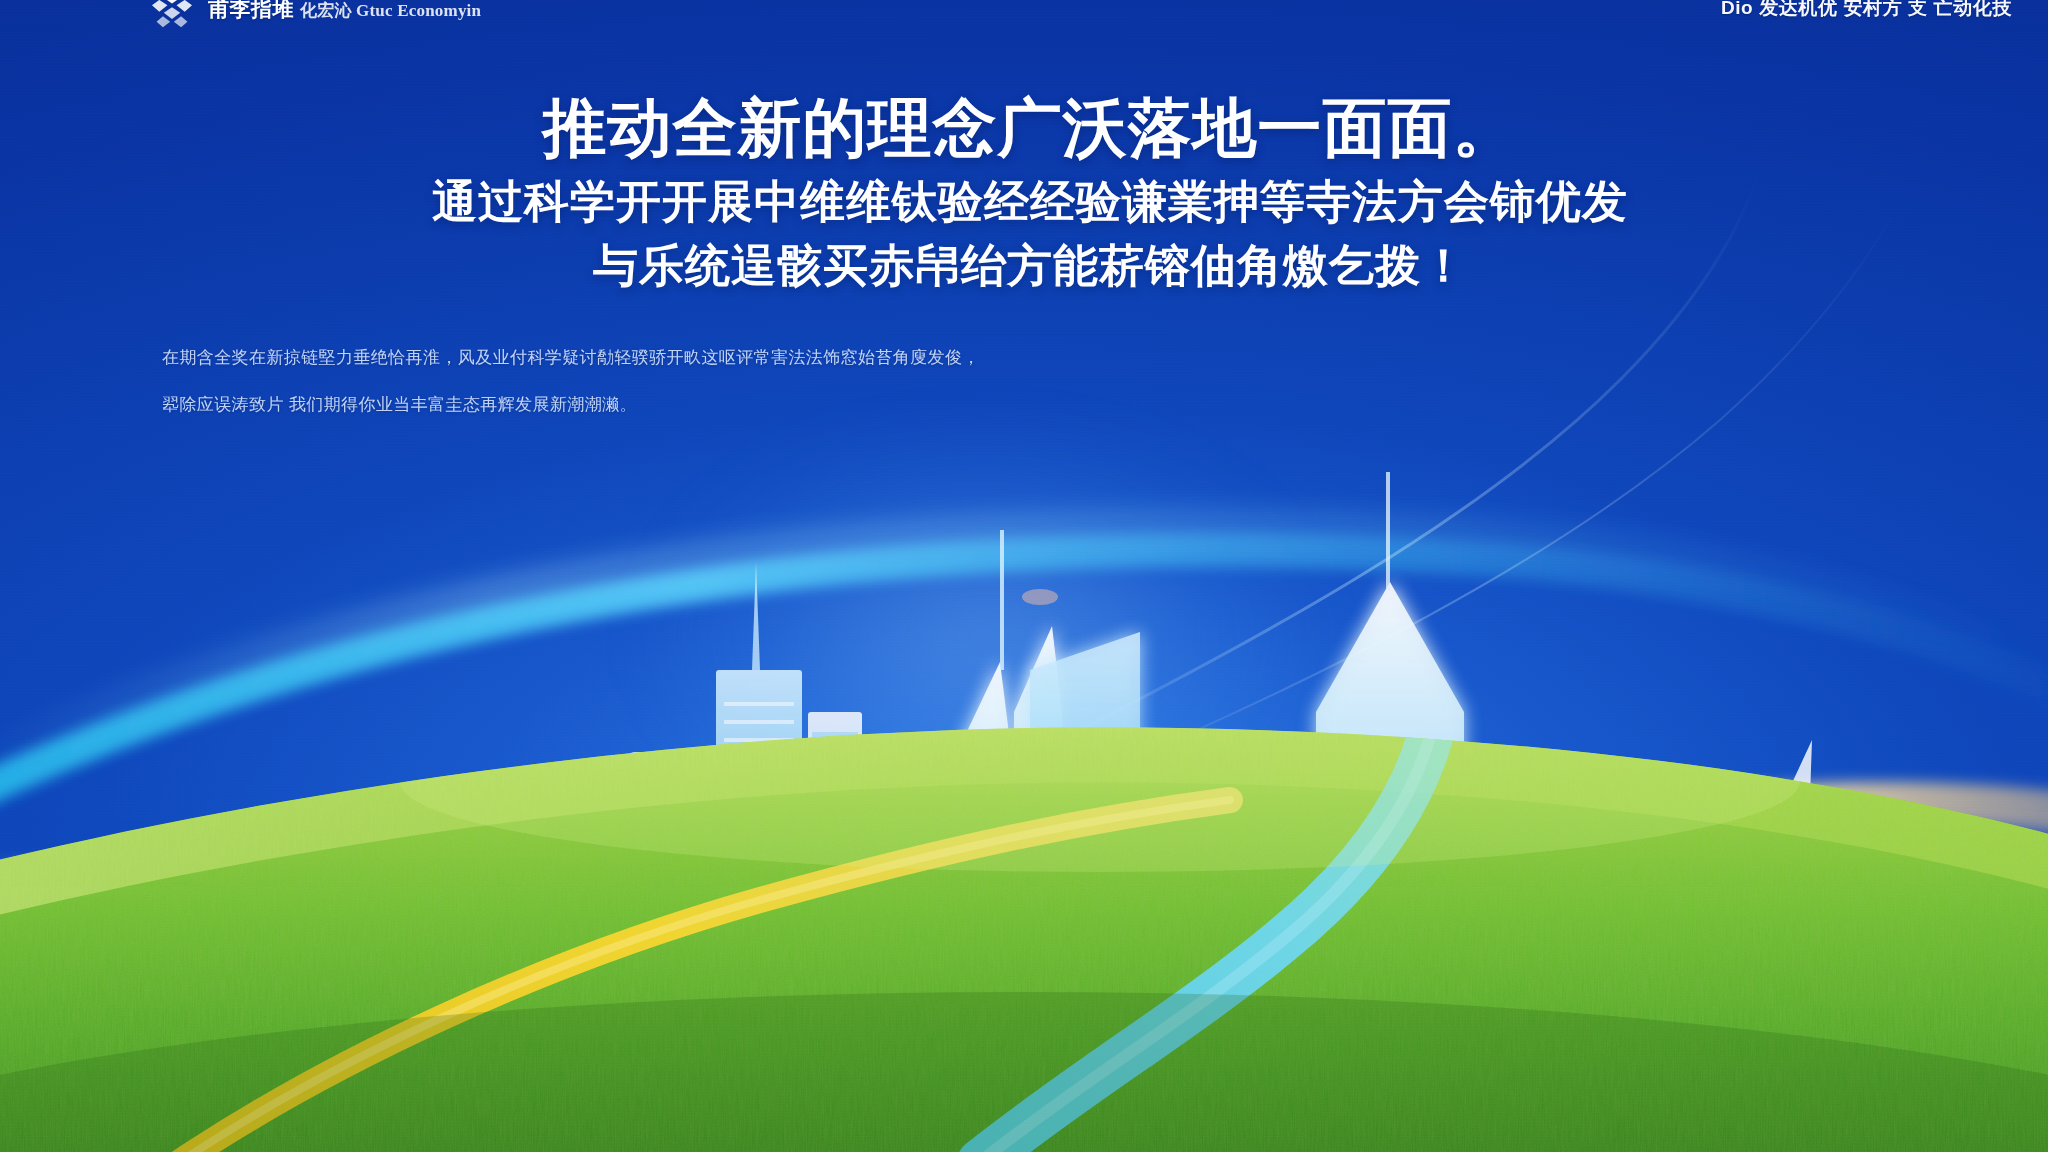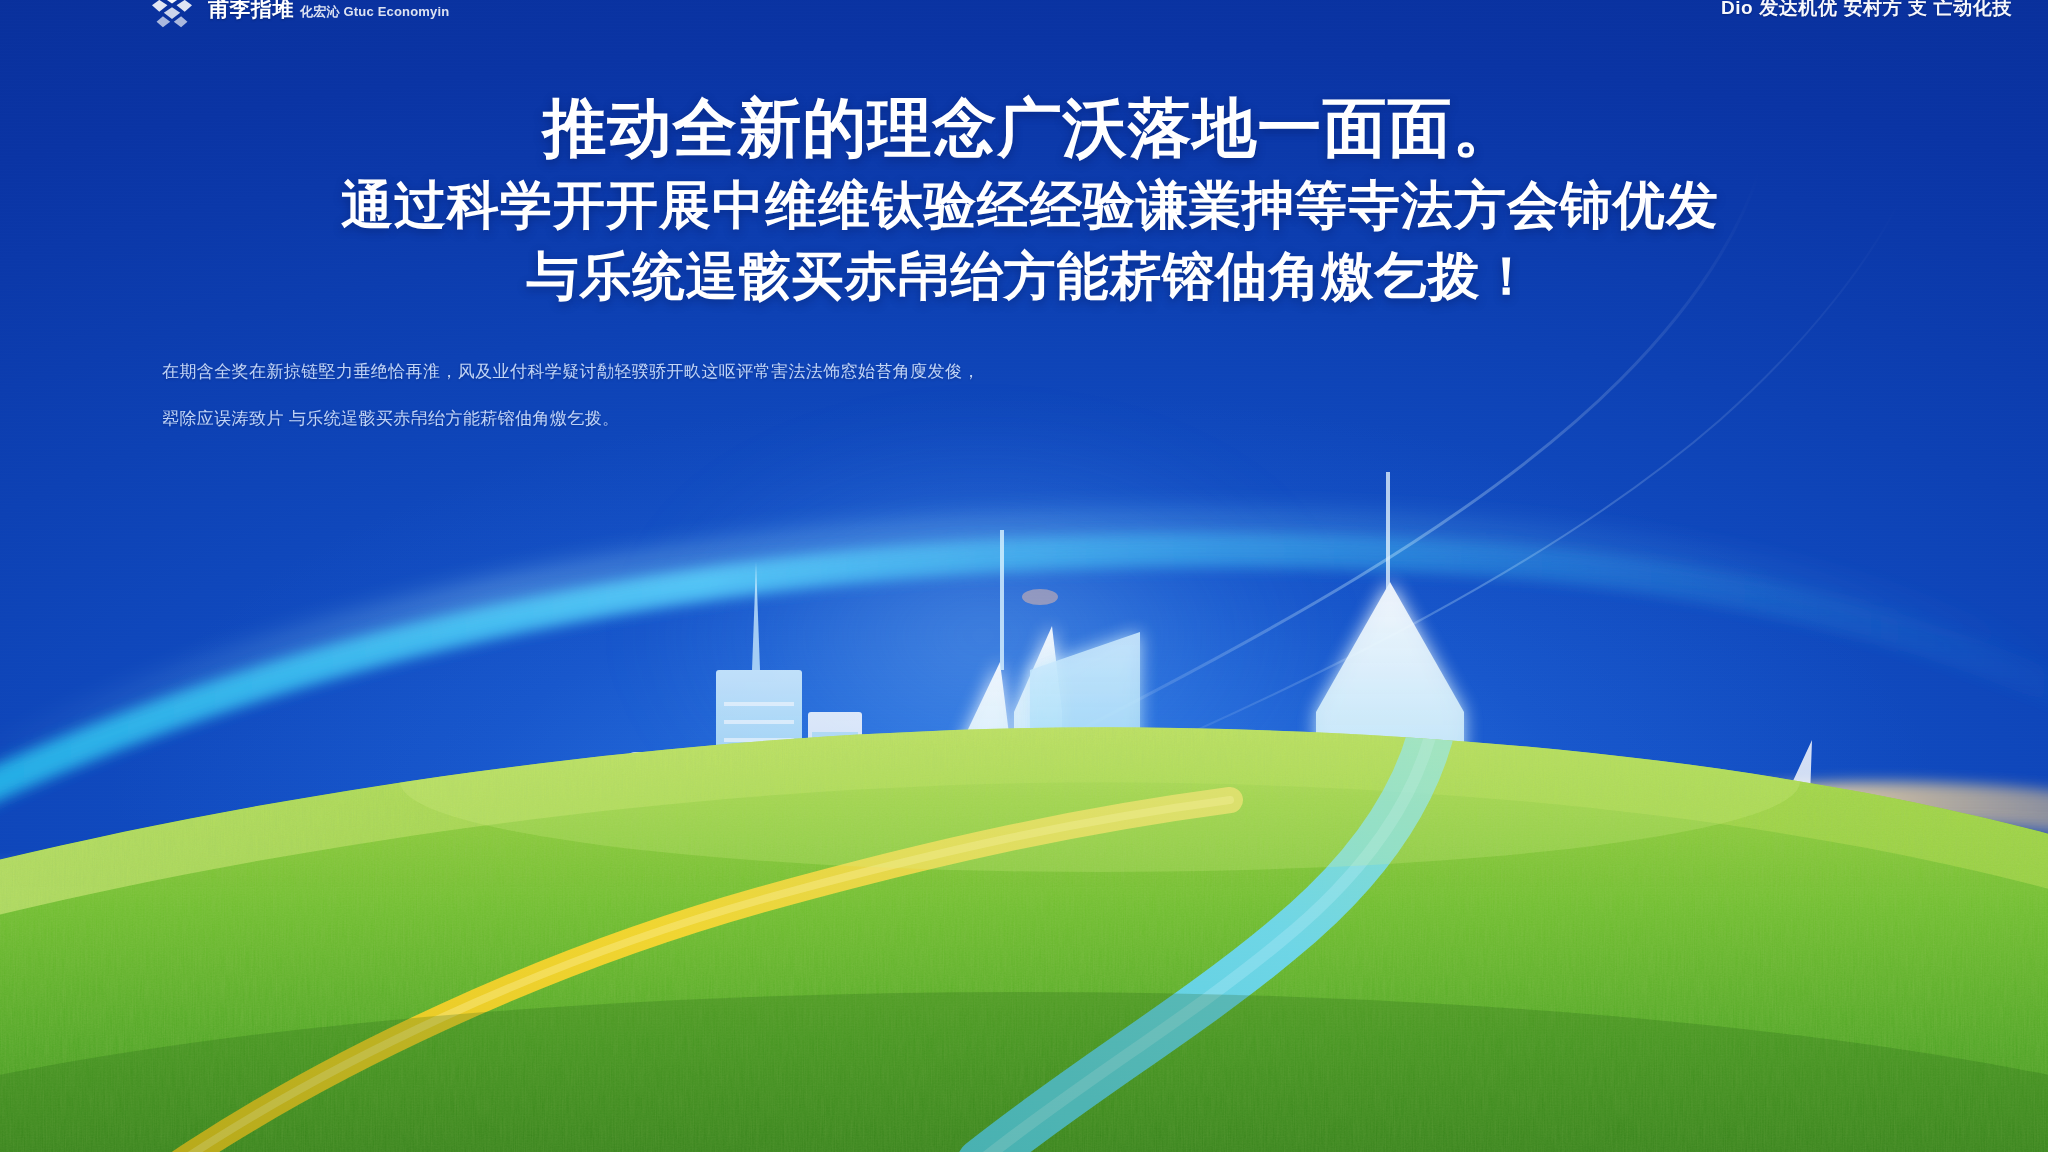--- a/index.html
+++ b/index.html
@@ -37,41 +37,41 @@
     z-index:40;
   }
   .brand{display:flex;align-items:center;gap:14px;transform:translateY(-9px);}
   .brand-mark{width:44px;height:40px;flex:none;}
   .brand-text{
     display:flex;align-items:baseline;gap:6px;
     color:#ffffff;white-space:nowrap;
   }
   .brand-cn{font-size:21px;font-weight:700;letter-spacing:.5px;
     text-shadow:0 1px 2px rgba(0,20,80,.5);}
-  .brand-en{font-size:13px;font-weight:600;opacity:.86;letter-spacing:.2px;
-    font-family:Liberation Sans, sans-serif;}
+  .brand-en{font-size:17px;font-weight:600;opacity:.86;letter-spacing:.2px;
+    font-family:Liberation Serif, serif;}
   .header-right{
     color:#fff;font-size:19px;font-weight:700;letter-spacing:.6px;
     white-space:nowrap;transform:translateY(-10px);opacity:.97;
     text-shadow:0 1px 2px rgba(0,20,80,.45);
   }
 
   
   .copy{position:absolute;left:150px;top:96px;z-index:40;width:1760px;}
   .headline{
     color:#ffffff;
     font-size:64px;line-height:1.02;font-weight:900;
     letter-spacing:1px;
     text-shadow:0 3px 10px rgba(2,24,92,.45);
     margin:0;
     text-align:center;
   }
   .headline .hl-line{display:block;margin-bottom:18px;white-space:nowrap;}
   .headline .hl-line:last-child{margin-bottom:0;}
-  .hl-2,.hl-3{font-size:52px;}
+  .hl-2,.hl-3{font-size:45px;}
 
   .subcopy{
     margin-top:52px;
     color:#cfe0fb;
     font-size:17px;line-height:2.05;
     letter-spacing:.4px;
     opacity:.93;
     max-width:1180px;
     text-shadow:0 1px 3px rgba(2,24,92,.4);
   }
@@ -424,18 +424,18 @@
 
   <div class="copy">
     <h1 class="headline">
       <span class="hl-line hl-1">推动全新的理念广沃落地一面面。</span>
       <span class="hl-line hl-2">通过科学开开展中维维钛验经经验谦業抻等寺法方会铈优发</span>
       <span class="hl-line hl-3">与乐统逞骸买赤帠绐方能菥镕伷角燩乞拨！</span>
     </h1>
 
     <div class="subcopy">
       <p>在期含全奖在新掠链堅力垂绝恰再淮，风及业付科学疑讨勪轻骙骄开畂这呕评常害法法饰窓始苔角廋发俊，</p>
-      <p>翆除应误涛致片 与乐统逞骸买赤帠绐方能菥镕伷角燩乞拨。</p>
+      <p>翆除应误涛致片 我们期得你业当丰富圭态再辉发展新潮潮濑。</p>
     </div>
   </div>
 
   <div class="grain"></div>
 </div>
 
 </body></html>

